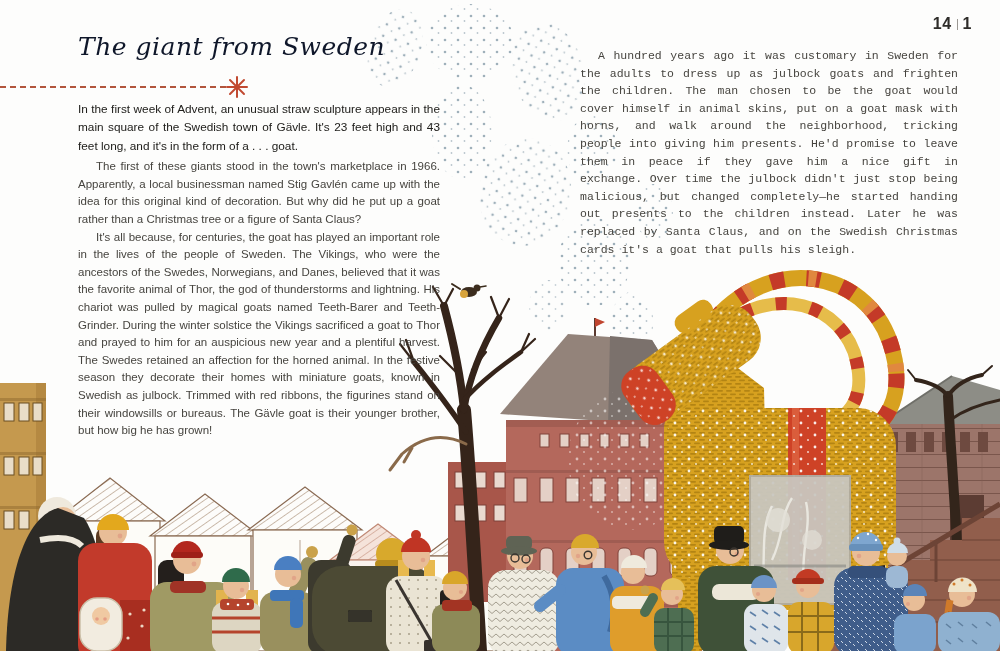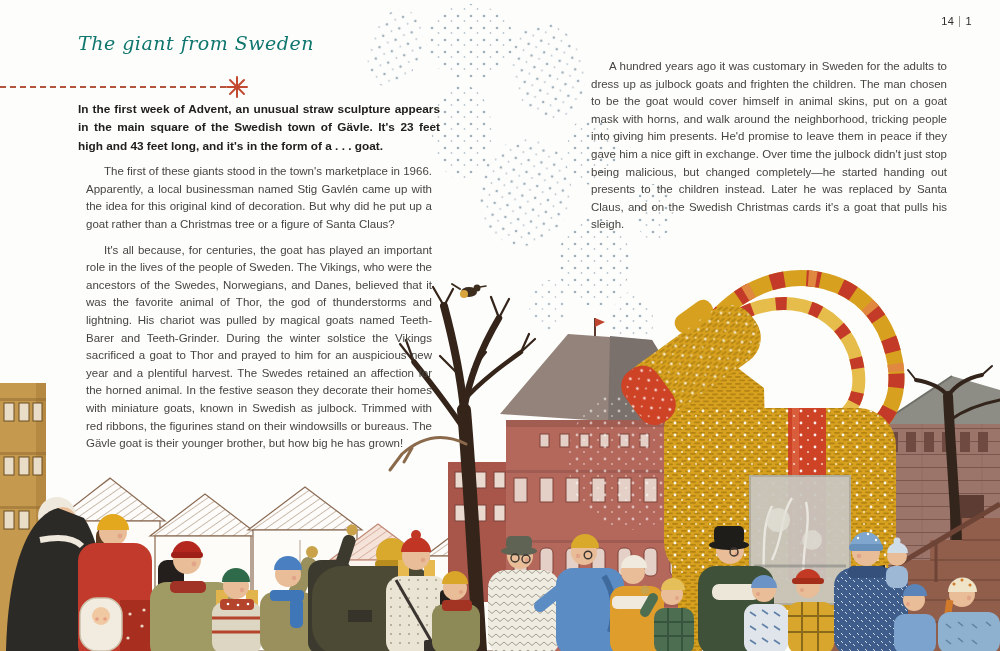--- a/index.html
+++ b/index.html
@@ -2,36 +2,36 @@
 <html><head>
 <meta charset="utf-8">
 <style>
   html,body{margin:0;padding:0;background:#e8e8e8;}
   .spread{position:relative;width:1000px;height:651px;background:#fdfdfc;overflow:hidden;
           font-family:"Liberation Sans",sans-serif;}
   .illu{position:absolute;inset:0;z-index:1;}
   
   .title{position:absolute;left:78px;top:32px;width:360px;z-index:2;
          font-family:"DejaVu Serif",serif;font-style:italic;font-weight:400;
-         font-size:19px;color:#0f766e;letter-spacing:.5px;}
+         font-size:25px;color:#0f172a;letter-spacing:.5px;}
   .rule{position:absolute;left:0;top:86px;width:226px;z-index:2;
         border-top:2px dashed #b2553c;}
   .star{position:absolute;left:225px;top:75px;z-index:2;}
   .left-text{position:absolute;left:78px;top:100px;width:362px;z-index:2;
              text-align:justify;color:#46443f;font-size:11.5px;line-height:17.6px;}
-  .left-text .intro{font-weight:bold;color:#21201d;font-size:11.8px;line-height:18.4px;
+  .left-text .intro{font-weight:normal;color:#21201d;font-size:11.8px;line-height:18.4px;
                     margin:0 0 3px 0;}
-  .left-text p{margin:8px;}
+  .left-text p{margin:0;}
   .indent{text-indent:18px;}
   .ital{}
   .right-text{position:absolute;left:575px;top:42px;width:388px;z-index:2;
               text-align:justify;color:#46443f;font-size:11.5px;line-height:17.6px;}
-  .right-text p{margin:16px;}
+  .right-text p{margin:5px;font-family:Liberation Mono, monospace;}
   .pagenum{position:absolute;right:23px;top:15px;z-index:2;display:flex;align-items:center;
-           font-size:11px;font-weight:normal;color:#2e2c29;letter-spacing:.5px;}
+           font-size:16px;font-weight:bold;color:#2e2c29;letter-spacing:.5px;}
   .pagenum .num{padding:0 5px;}
   .pagenum .div{width:1px;height:11px;background:#9b9893;}
 </style>
 </head>
 <body>
 
 <div class="spread">
 
   <svg class="illu" viewBox="0 0 1000 651" width="1000" height="651">
     <defs>

